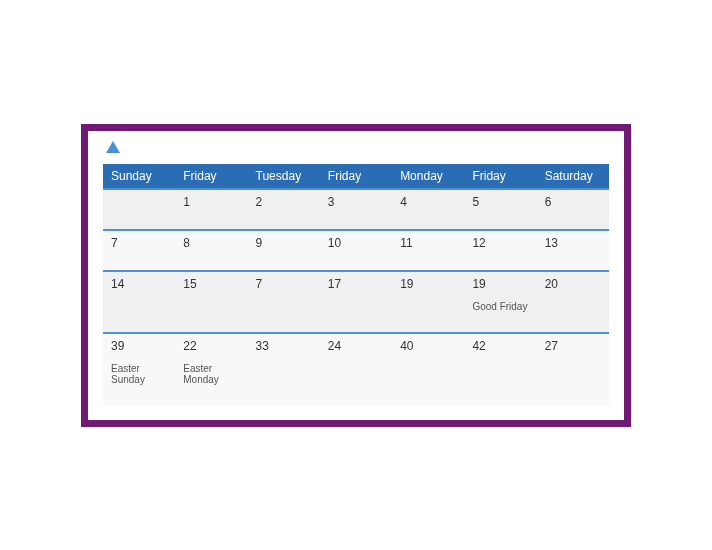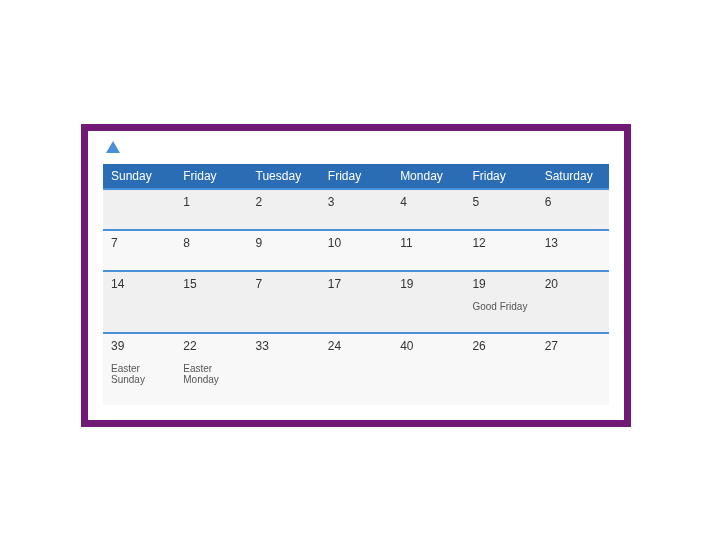--- a/index.html
+++ b/index.html
@@ -215,21 +215,21 @@
           <td>
             <span class="day-number">33</span>
           </td>
           <td>
             <span class="day-number">24</span>
           </td>
           <td>
             <span class="day-number">40</span>
           </td>
           <td>
-            <span class="day-number">26</span>
+            <span class="day-number">42</span>
           </td>
           <td>
             <span class="day-number">27</span>
           </td>
         </tr>
       </tbody>
   </table>
 </div>
 
 </body></html>

